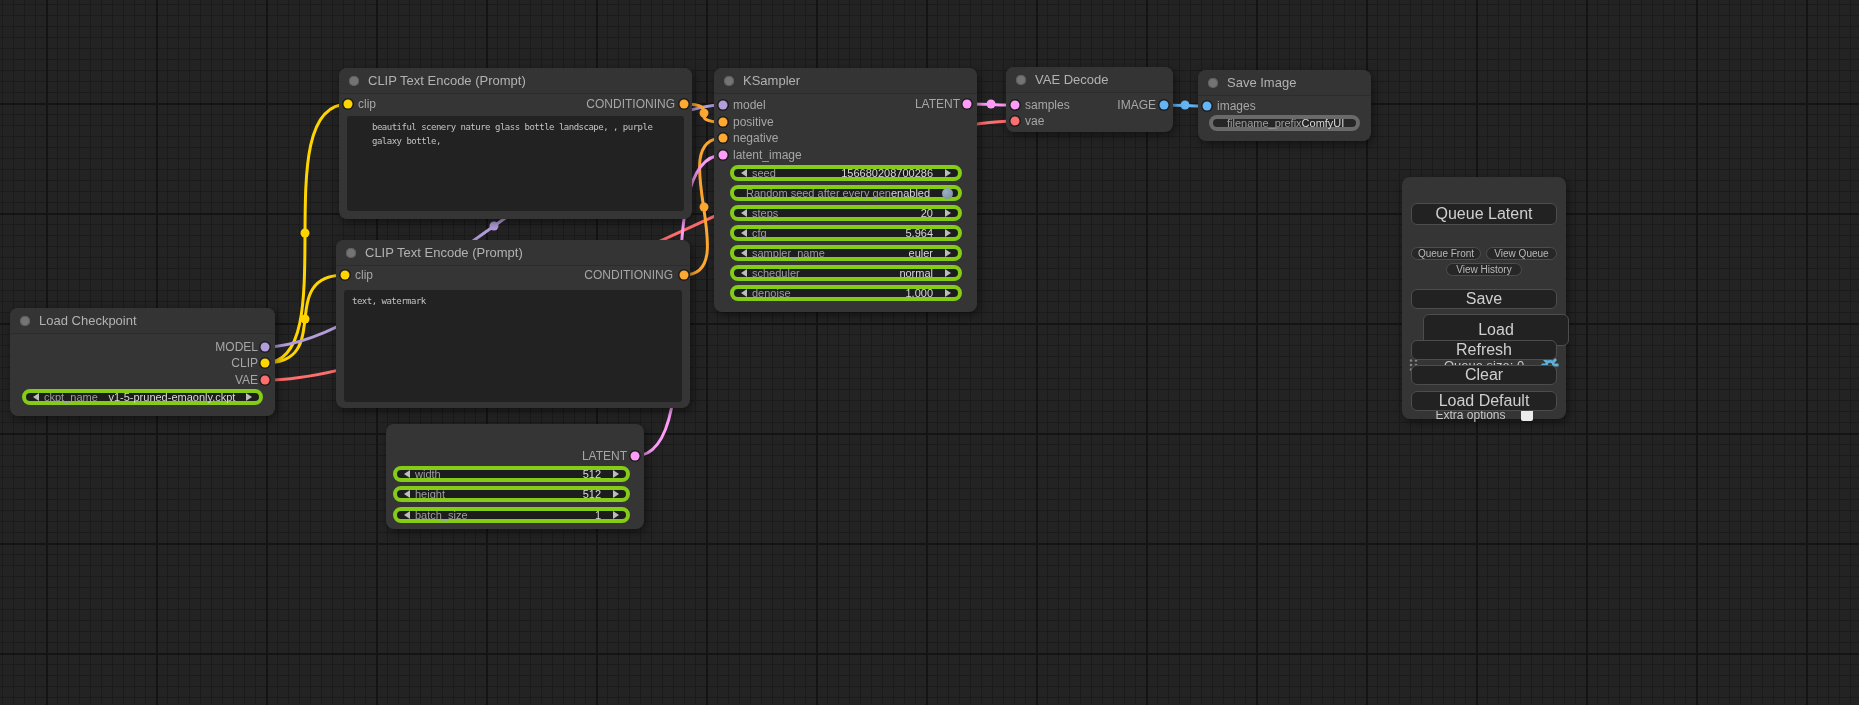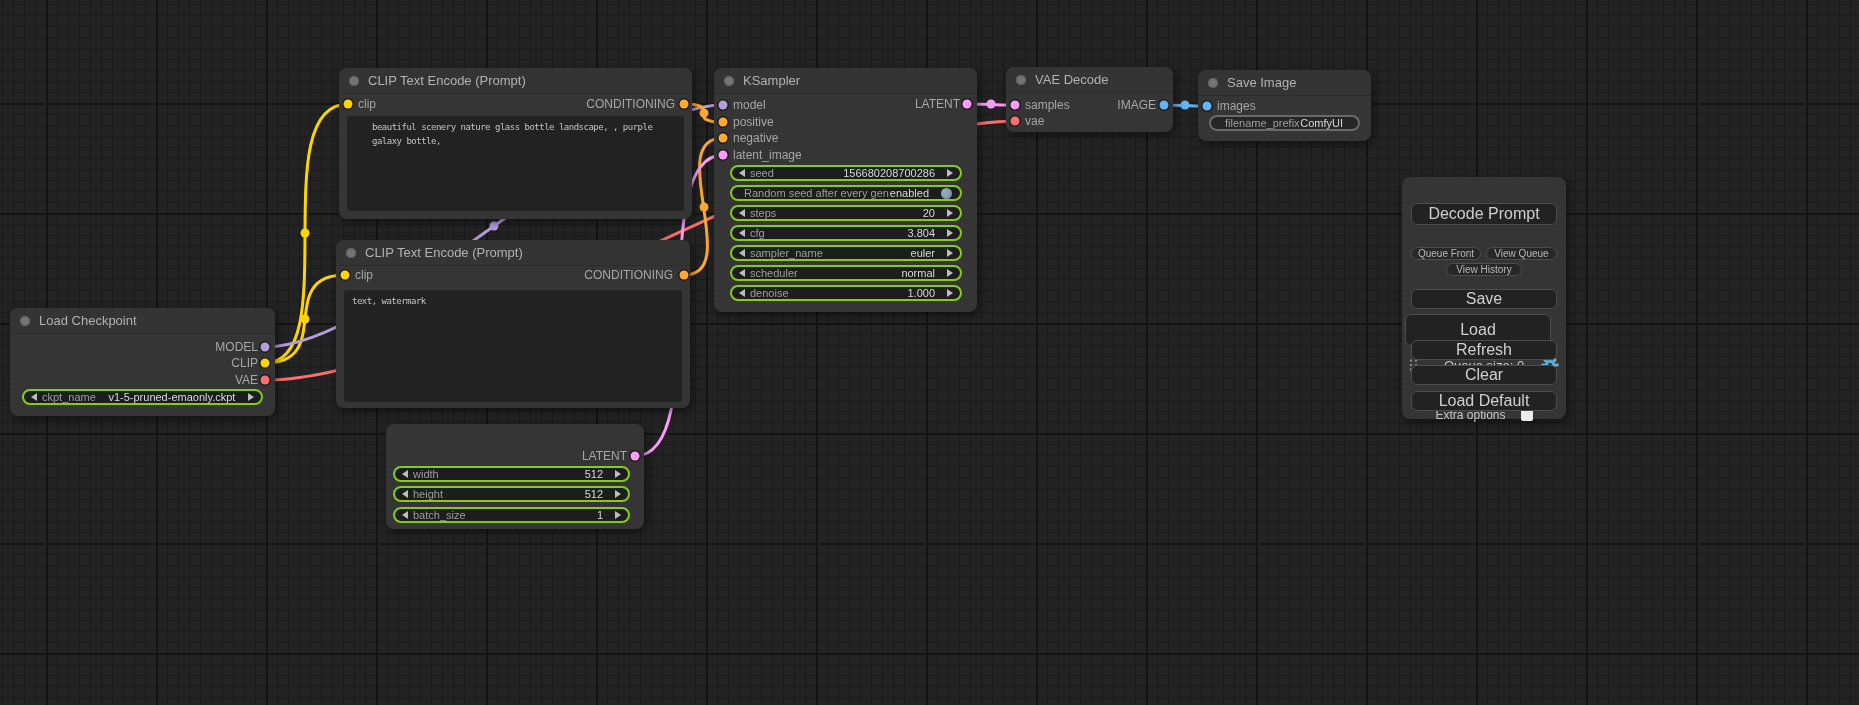--- a/index.html
+++ b/index.html
@@ -30,21 +30,21 @@
     background:#747474;box-shadow:inset 0 0 0 1px #5e5e5e;}
   .row{position:absolute;height:18px;line-height:18px;font-size:12px;color:#a6a6a6;white-space:nowrap;}
   .row.in{left:0;padding-left:19px;}
   .row.out{right:0;text-align:right;padding-right:17px;}
   .port{position:absolute;width:9px;height:9px;border-radius:50%;
     transform:translate(-50%,-50%);box-shadow:0 0 0 1.5px #1d1d1d;z-index:3;}
   .c-model{background:#B39DDB;} .c-clip{background:#FFD500;} .c-vae{background:#FF6E6E;}
   .c-cond{background:#FFA931;} .c-latent{background:#FF9CF9;} .c-image{background:#64B5F6;}
   .widget{
     position:absolute;height:16px;border-radius:9px;background:#1d1d1d;
-    border:2px solid #84cc16;box-sizing:border-box;display:flex;align-items:center;
+    border:4px solid #84cc16;box-sizing:border-box;display:flex;align-items:center;
     padding:0 7px;font-size:11px;color:#9e9e9e;white-space:nowrap;
   }
   .widget .wlabel{color:#9e9e9e;margin-left:5px;}
   .widget .wval{color:#d8d8d8;margin-left:auto;margin-right:12px;}
   .widget .wval.centered{margin:0 auto;}
   .arrL{width:0;height:0;border-top:4px solid transparent;border-bottom:4px solid transparent;border-right:6px solid #bdbdbd;flex:none;}
   .arrR{width:0;height:0;border-top:4px solid transparent;border-bottom:4px solid transparent;border-left:6px solid #bdbdbd;flex:none;margin-left:0;}
   .toggle{width:11px;height:11px;border-radius:50%;flex:none;margin-right:1px;
     background:radial-gradient(circle at 35% 35%, #9db1c4, #76889b);}
   .ptext{
@@ -169,21 +169,21 @@
     </div>
     <div class="widget" style="left:16px;top:137px;width:232px;">
       <span class="arrL"></span>
       <span class="wlabel">steps</span>
       <span class="wval">20</span>
       <span class="arrR"></span>
     </div>
     <div class="widget" style="left:16px;top:157px;width:232px;">
       <span class="arrL"></span>
       <span class="wlabel">cfg</span>
-      <span class="wval">3.804</span>
+      <span class="wval">5.964</span>
       <span class="arrR"></span>
     </div>
     <div class="widget" style="left:16px;top:177px;width:232px;">
       <span class="arrL"></span>
       <span class="wlabel">sampler_name</span>
       <span class="wval">euler</span>
       <span class="arrR"></span>
     </div>
     <div class="widget" style="left:16px;top:197px;width:232px;">
       <span class="arrL"></span>
@@ -288,31 +288,31 @@
               <rect x="-1.7" y="-9.6" width="3.4" height="5" rx="1.2"></rect>
             </g>
           <g transform="rotate(315)">
               <rect x="-1.7" y="-9.6" width="3.4" height="5" rx="1.2"></rect>
             </g>
         </g>
         <circle r="2.4" fill="#353535"></circle>
       </svg>
     </span>
 
-    <div class="qbtn big" style="left:9px;top:26px;width:146px;height:22px;">Decode Prompt</div>
+    <div class="qbtn big" style="left:9px;top:26px;width:146px;height:22px;">Queue Latent</div>
 
     <div id="extra">
       <span>Extra options</span>
       <span class="cbox"></span>
     </div>
 
     <div class="qpill" style="left:9px;top:70px;width:70px;height:13px;">Queue Front</div>
     <div class="qpill" style="left:84px;top:70px;width:71px;height:13px;text-align:right;">View Queue</div>
     <div class="qpill" style="left:44px;top:86px;width:76px;height:13px;">View History</div>
 
     <div class="qbtn big" style="left:9px;top:112px;width:146px;height:20px;">Save</div>
-    <div class="qbtn big" style="left:3px;top:137px;width:146px;height:32px;">Load</div>
+    <div class="qbtn big" style="left:21px;top:137px;width:146px;height:32px;">Load</div>
     <div class="qbtn big" style="left:9px;top:163px;width:146px;height:20px;">Refresh</div>
     <div class="qbtn big" style="left:9px;top:188px;width:146px;height:20px;">Clear</div>
     <div class="qbtn big" style="left:9px;top:214px;width:146px;height:20px;">Load Default</div>
   </div>
 
 </div>
 
 </body></html>

